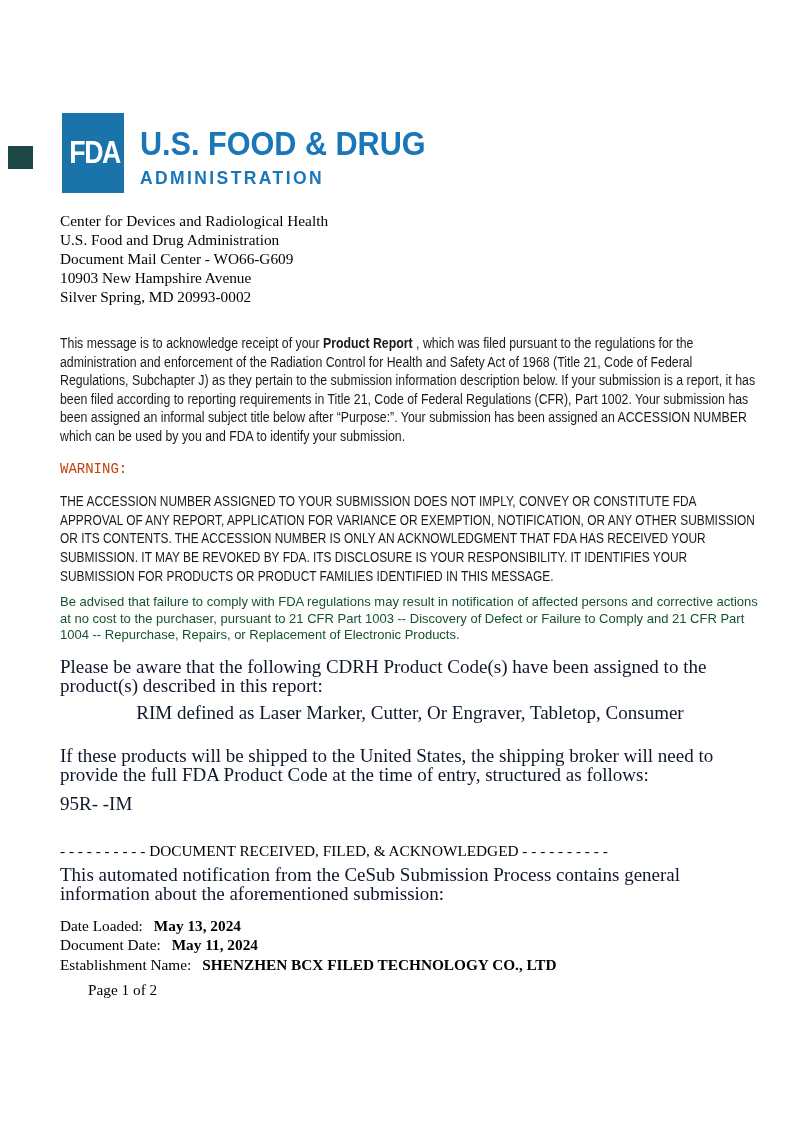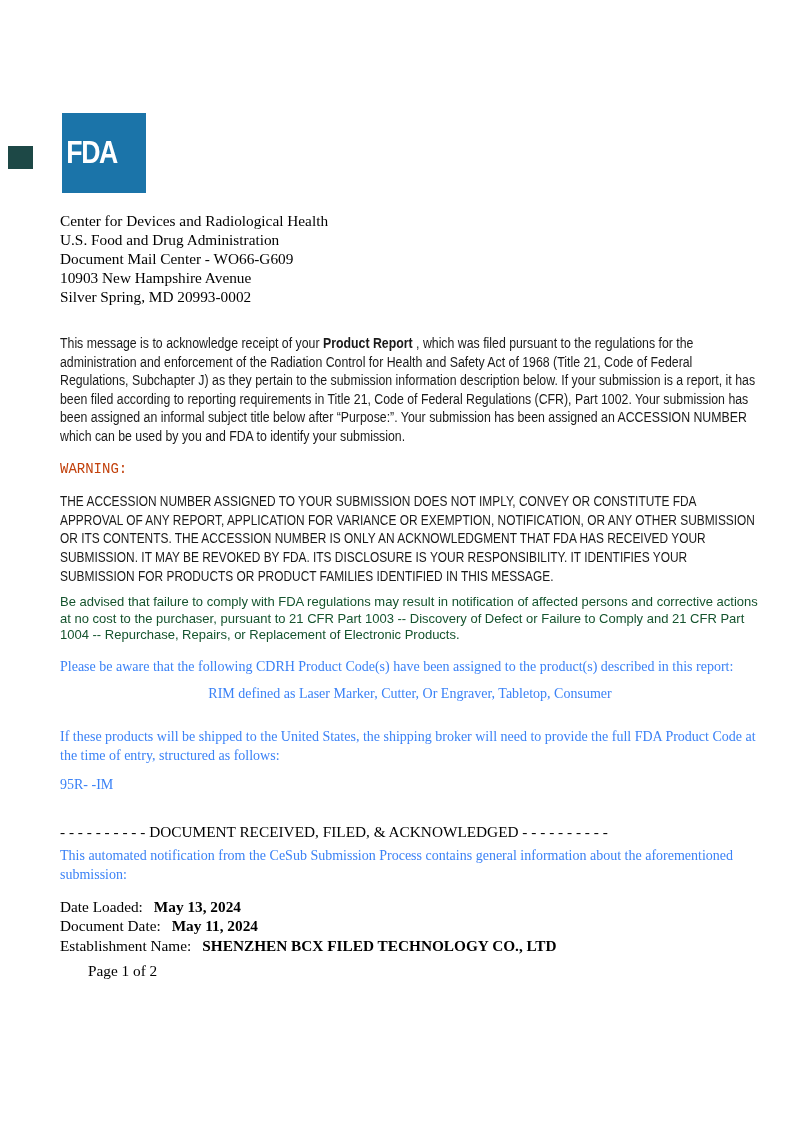--- a/index.html
+++ b/index.html
@@ -16,23 +16,23 @@
   
   .corner-mark {
     position: absolute; left: 8px; top: 33px;
     width: 25px; height: 23px;
     background: #1d4846;
   }
 
   
   .header { display: flex; margin: 113px 0 0 62px; }
   .fda-box {
-    width: 84px; height: 80px;
+    width: 62px; height: 80px;
     background: #1b74a9;
-    display: flex; align-items: center; justify-content: flex-start;
+    display: flex; align-items: center; justify-content: flex-end;
     flex: 0 0 auto;
   }
   .fda-acronym {
     font-family: "Liberation Sans", sans-serif;
     font-weight: bold; font-size: 31px; color: #ffffff;
     transform: scaleX(0.86); letter-spacing: -1.5px;
   }
   .header-text { margin-left: 16px; padding-top: 12px; }
   .brand-title {
     font-family: "Liberation Sans", sans-serif;
@@ -69,21 +69,21 @@
   }
   .intro-para { margin-top: 28px; }
   .caps-para { margin-top: 14px; }
 
   .advisory {
     font-family: Liberation Sans, sans-serif;
     font-size: 13px; line-height: 16.6px;
     color: #14532d; margin-top: 9px; width: 700px;
   }
 
-  .serif-para { font-size: 14px; line-height: 19px; color: #3b82f6; }
+  .serif-para { font-size: 19px; line-height: 19px; color: #0f172a; }
   .please-para { margin-top: 13px; }
   .code-def { margin-top: 8px; text-align: center; }
   .shipping-para { margin-top: 24px; }
   .code95 { margin-top: 10px; }
 
   .divider { margin-top: 28px; font-size: 15.3px; line-height: 19px; white-space: nowrap; }
   .note-para { margin-top: 5px; }
 
   .details { margin-top: 13px; font-size: 15.3px; }
   .detail-row { line-height: 19.3px; }
@@ -96,20 +96,24 @@
 </head>
 <body>
 
 <div class="page">
 
   <div class="corner-mark"></div>
 
   <div class="header">
     <div class="fda-box">
       <span class="fda-acronym">FDA</span>
+    </div>
+    <div class="header-text">
+      <div class="brand-title">U.S. FOOD &amp; DRUG</div>
+      <div class="brand-subtitle">ADMINISTRATION</div>
     </div>
   </div>
 
   <div class="content">
 
     <div class="address">
       <div>Center for Devices and Radiological Health</div>
       <div>U.S. Food and Drug Administration</div>
       <div>Document Mail Center - WO66-G609</div>
       <div>10903 New Hampshire Avenue</div>

